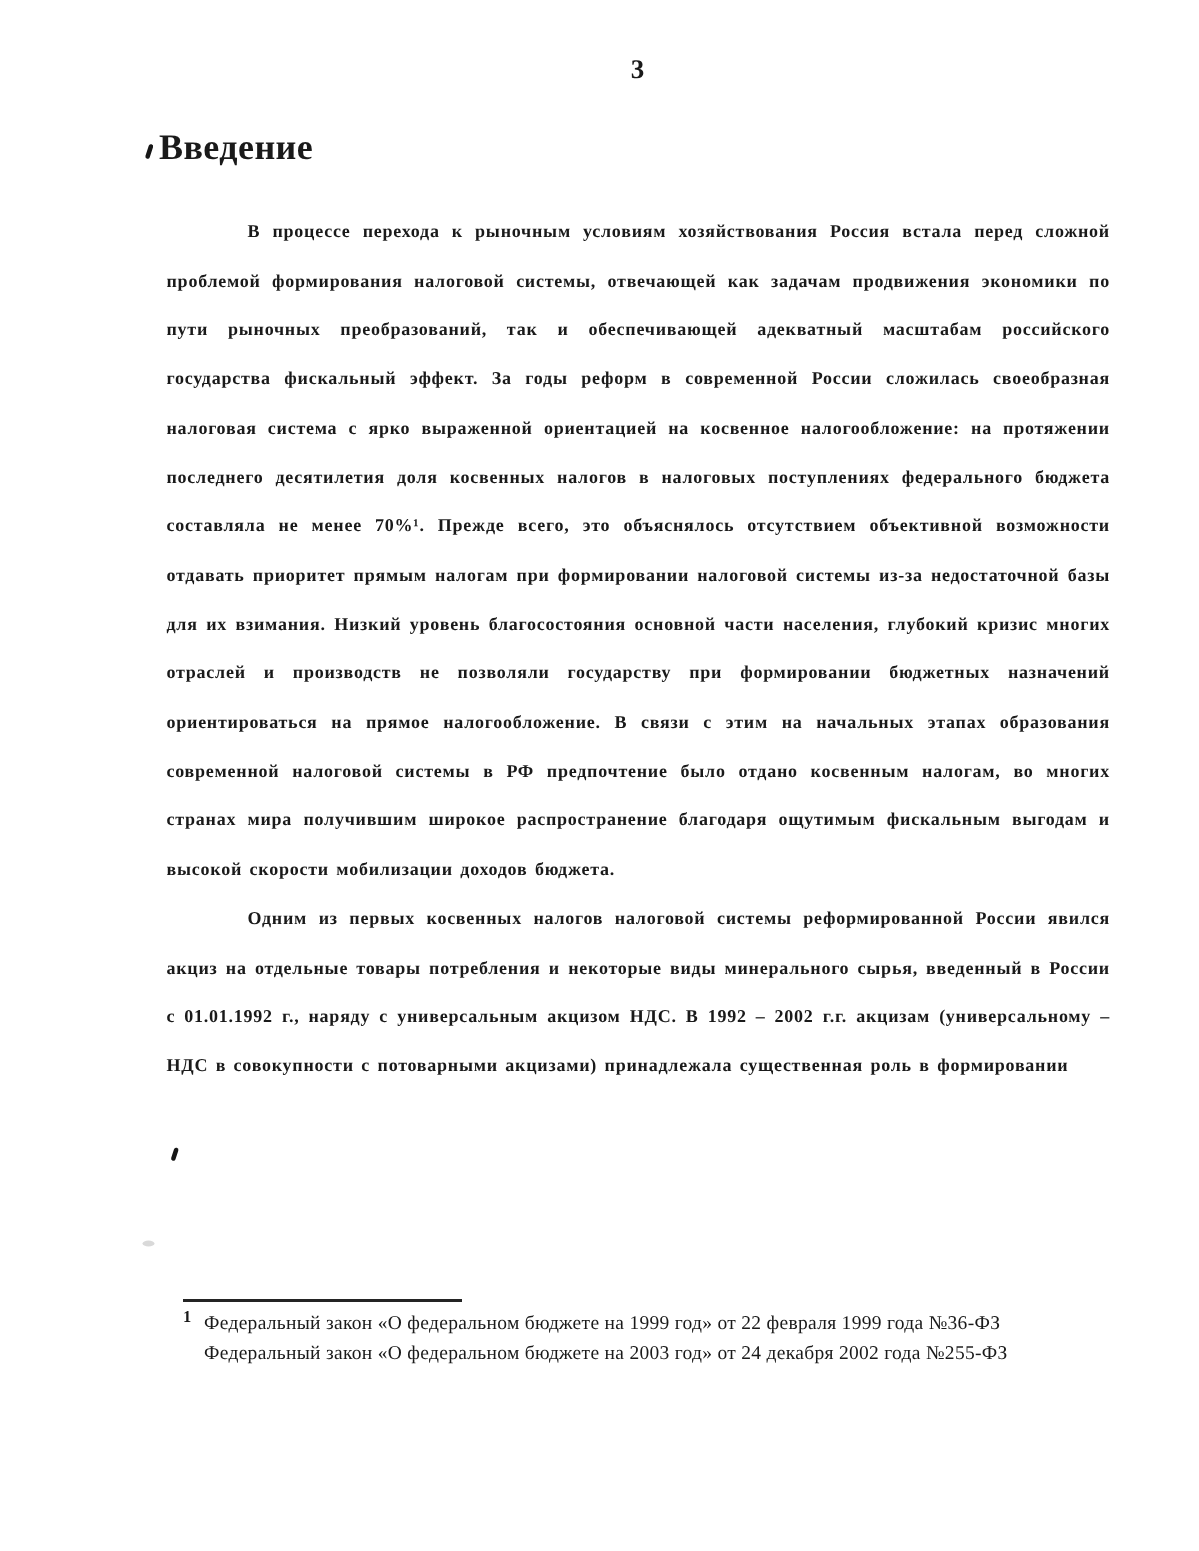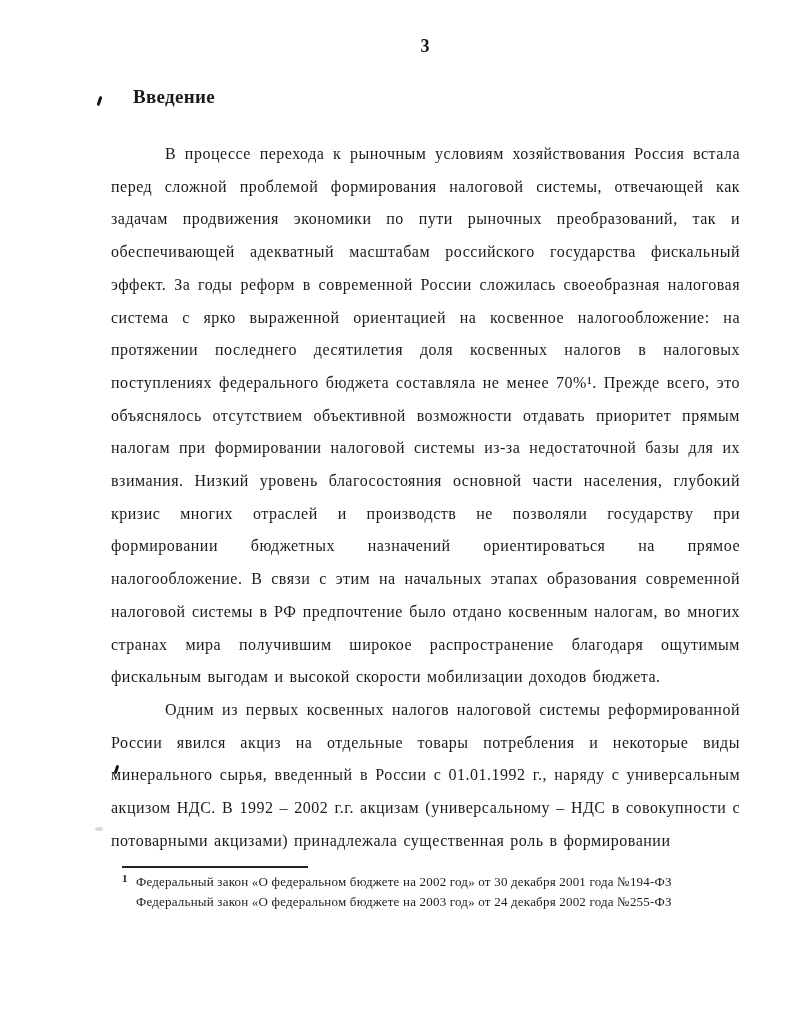--- a/index.html
+++ b/index.html
@@ -18,36 +18,37 @@
     top: 36px;
     left: 110px;
     width: 630px;
     text-align: center;
     font-size: 18px;
     font-weight: bold;
   }
   .heading {
     position: absolute;
     top: 86px;
-    left: 133px;
+    left: 106px;
     margin: 0;
-    font-size: 19px;
+    font-size: 24px;
     font-weight: bold;
     letter-spacing: 0.3px;
   }
   .body-text {
     position: absolute;
     top: 138px;
     left: 111px;
     width: 629px;
-    font-size: 16px;
+    font-size: 12px;
     line-height: 32.7px;
     text-align: justify;
     letter-spacing: 0.5px;
     word-spacing: 1.5px;
+    font-weight: bold;
   }
   .para { margin: 0; text-indent: 54px; }
   .footnotes {
     position: absolute;
     left: 110px;
     top: 866px;
     width: 648px;
   }
   .fn-rule {
     width: 186px;
@@ -108,18 +109,18 @@
     <p class="para">Одним из первых косвенных налогов налоговой системы реформированной России явился акциз на отдельные товары потребления и некоторые виды минерального сырья, введенный в России с 01.01.1992 г., наряду с универсальным акцизом НДС. В 1992 – 2002 г.г. акцизам (универсальному – НДС в совокупности с потоварными акцизами) принадлежала существенная роль в формировании</p>
   </div>
 
   <span class="tick tick-margin"></span>
   <span class="smudge"></span>
 
   <div class="footnotes">
     <div class="fn-rule"></div>
     <div class="fn-body">
       <span class="fn-marker">1</span>
-      <div class="fn-line">Федеральный закон «О федеральном бюджете на 2002 год» от 30 декабря 2001 года №194-ФЗ</div>
+      <div class="fn-line">Федеральный закон «О федеральном бюджете на 1999 год» от 22 февраля 1999 года №36-ФЗ</div>
       <div class="fn-line">Федеральный закон «О федеральном бюджете на 2003 год» от 24 декабря 2002 года №255-ФЗ</div>
     </div>
   </div>
 
 </div>
 
 </body></html>

